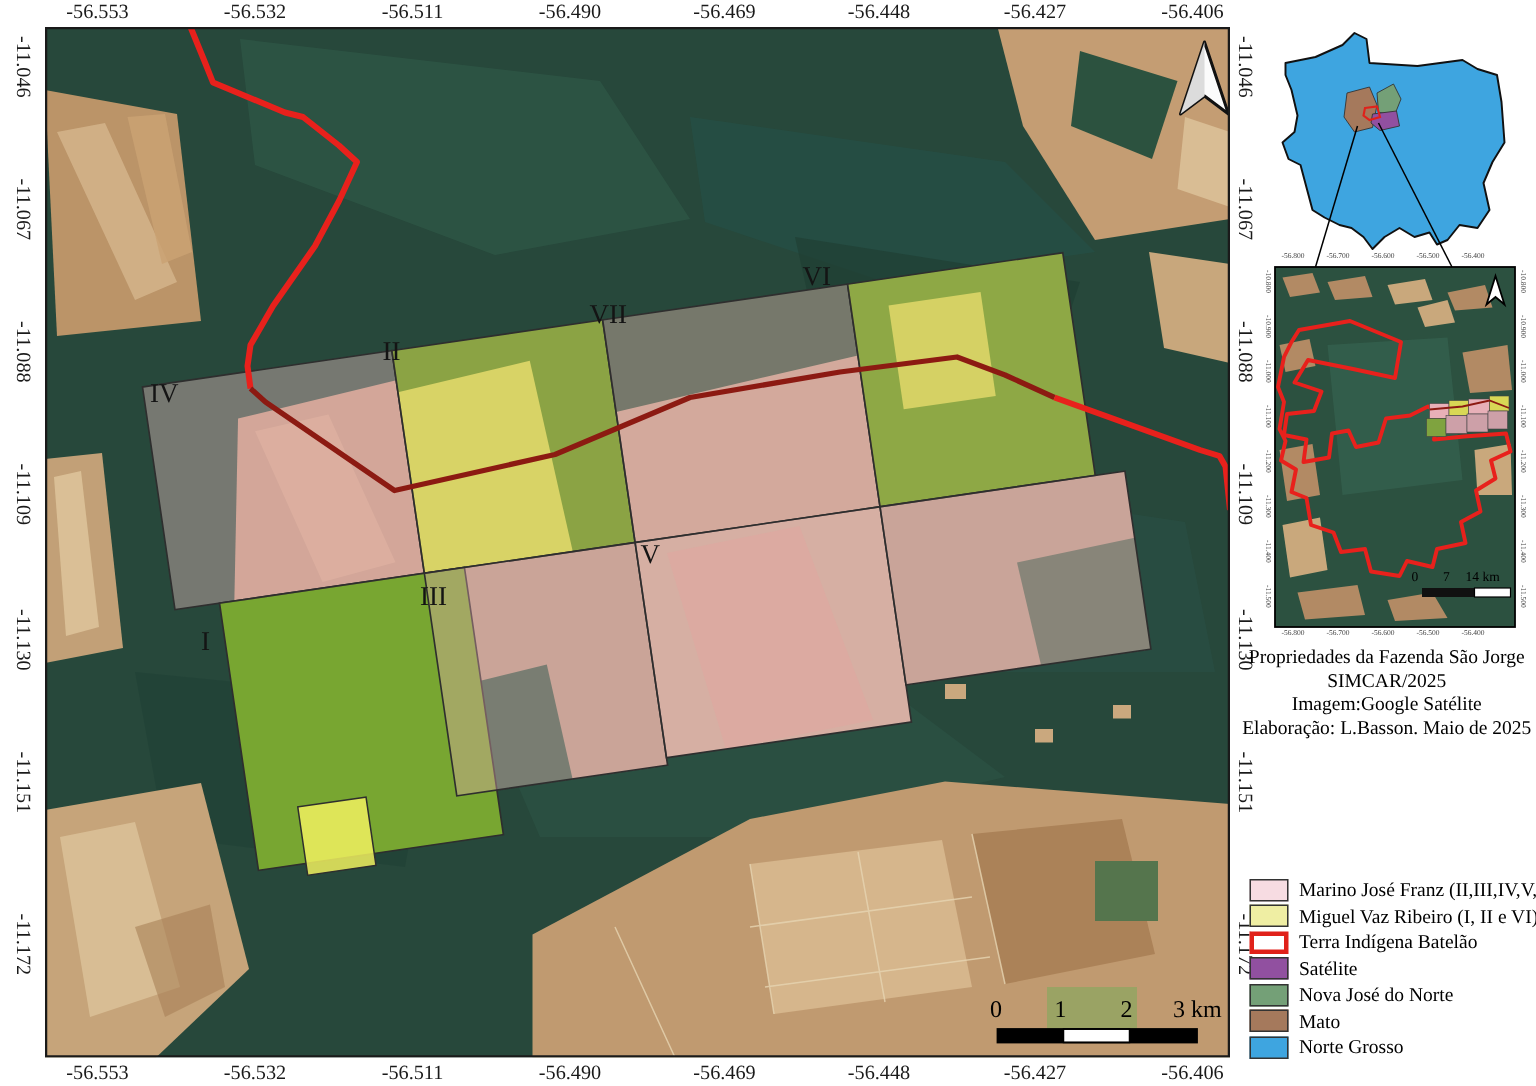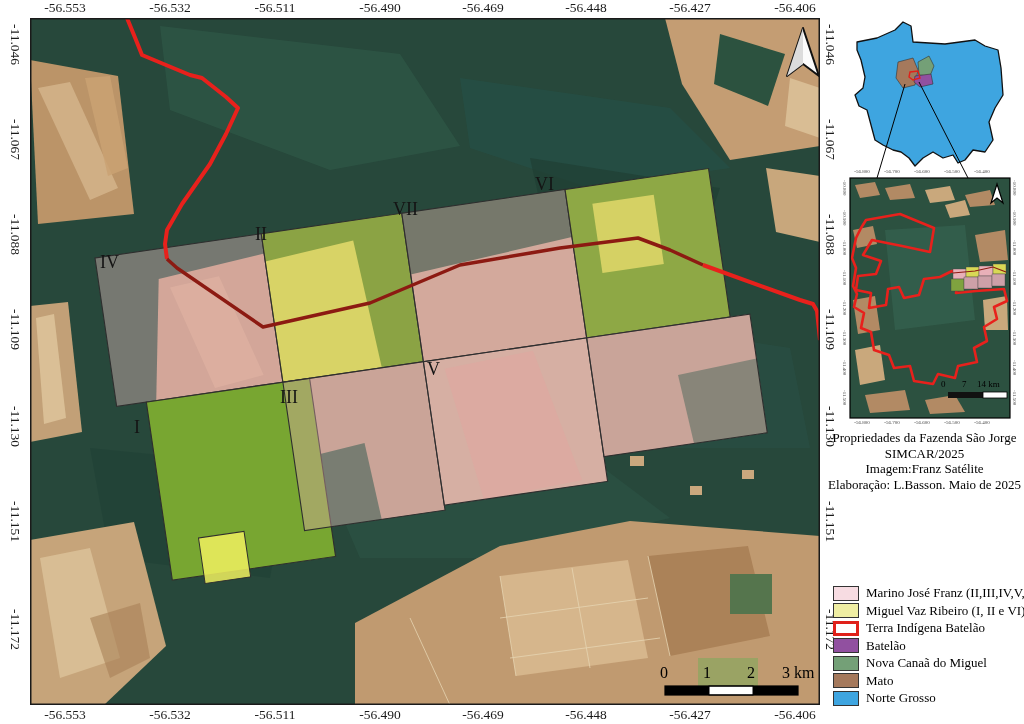--- a/index.html
+++ b/index.html
@@ -248,44 +248,44 @@
     <span class="tinyv" style="left:187px;top:240px">-11.000</span>
     <span class="tinyv" style="left:187px;top:270px">-11.100</span>
     <span class="tinyv" style="left:187px;top:300px">-11.200</span>
     <span class="tinyv" style="left:187px;top:330px">-11.300</span>
     <span class="tinyv" style="left:187px;top:360px">-11.400</span>
     <span class="tinyv" style="left:187px;top:390px">-11.500</span>
 
     <div class="info">
       <span>Propriedades da Fazenda São Jorge</span>
       <span>SIMCAR/2025</span>
-      <span>Imagem:Franz Satélite</span>
+      <span>Imagem:Google Satélite</span>
       <span>Elaboração: L.Basson. Maio de 2025</span>
     </div>
 
     <div class="legend">
       <div class="lg-row">
         <span class="swatch" style="background: rgb(247, 220, 226);"></span>
         <span class="lg-label">Marino José Franz (II,III,IV,V,VII)</span>
       </div>
       <div class="lg-row">
         <span class="swatch" style="background: rgb(239, 238, 163);"></span>
         <span class="lg-label">Miguel Vaz Ribeiro (I, II e VI)</span>
       </div>
       <div class="lg-row">
         <span class="swatch-outline" style="background: rgb(255, 255, 255);"></span>
         <span class="lg-label">Terra Indígena Batelão</span>
       </div>
       <div class="lg-row">
         <span class="swatch" style="background: rgb(145, 80, 160);"></span>
-        <span class="lg-label">Batelão</span>
+        <span class="lg-label">Satélite</span>
       </div>
       <div class="lg-row">
         <span class="swatch" style="background: rgb(116, 160, 119);"></span>
-        <span class="lg-label">Nova Canaã do Miguel</span>
+        <span class="lg-label">Nova José do Norte</span>
       </div>
       <div class="lg-row">
         <span class="swatch" style="background: rgb(165, 121, 92);"></span>
         <span class="lg-label">Mato</span>
       </div>
       <div class="lg-row">
         <span class="swatch" style="background: rgb(62, 165, 224);"></span>
         <span class="lg-label">Norte Grosso</span>
       </div>
     </div>

